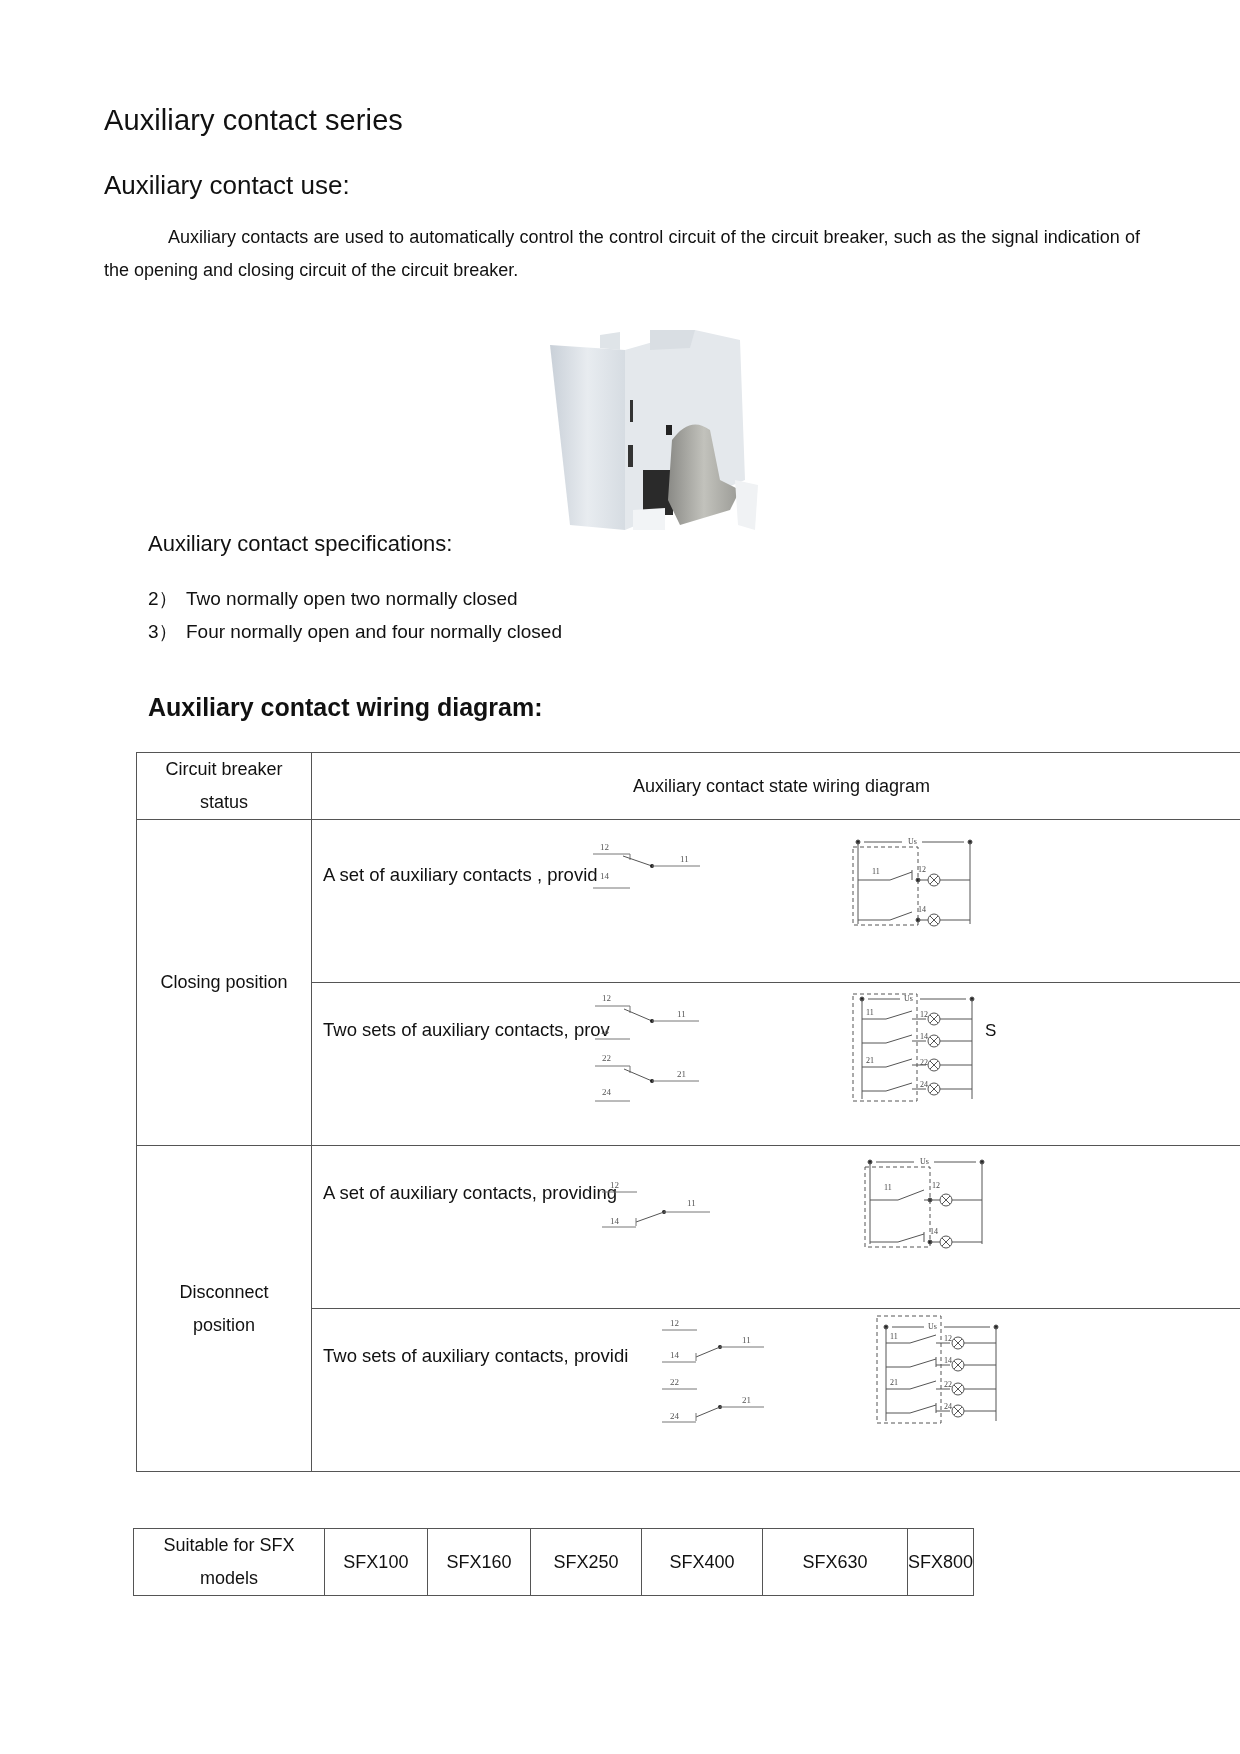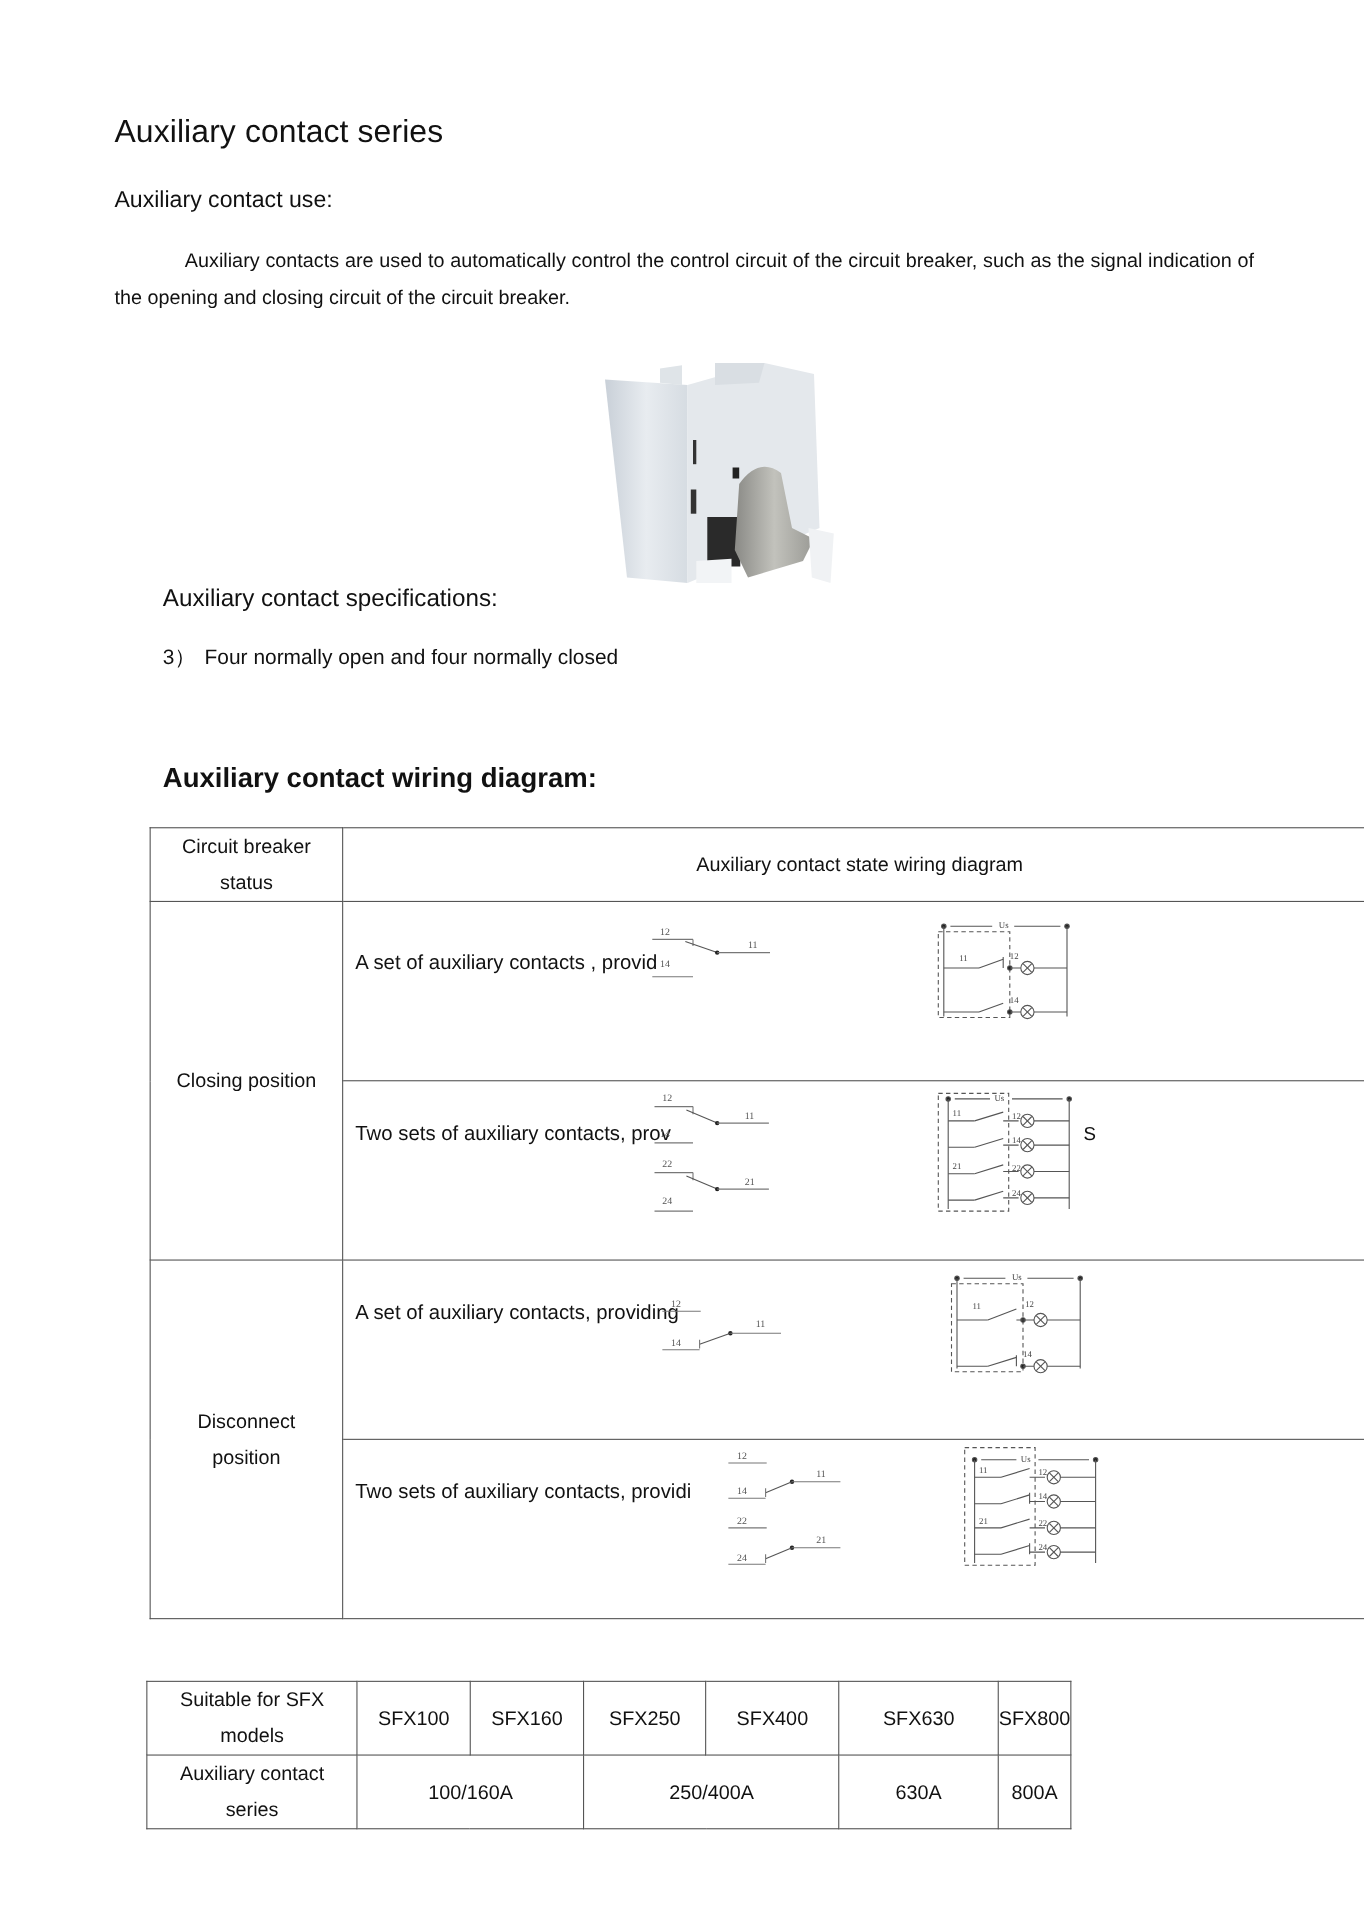--- a/index.html
+++ b/index.html
@@ -1,20 +1,20 @@
 <!DOCTYPE html>
 <html><head>
 <meta charset="utf-8">
 <style>
   html, body { margin: 0; padding: 0; background: #ffffff; }
   body { width: 1240px; height: 1754px; position: relative; overflow: hidden;
          font-family: "Liberation Sans", "DejaVu Sans", sans-serif; color: #111; }
   .abs { position: absolute; }
   .h1 { left: 104px; top: 104px; font-size: 29px; font-weight: normal; margin: 0; letter-spacing: 0.1px; }
-  .h2 { left: 104px; top: 170px; font-size: 21px; font-weight: normal; margin: 0; }
+  .h2 { left: 104px; top: 170px; font-size: 26px; font-weight: normal; margin: 0; }
   .para { left: 104px; top: 221px; width: 1036px; font-size: 18px; line-height: 33px; text-align: justify; margin: 0; }
   .para .indent { display: inline-block; width: 64px; }
   .product { left: 540px; top: 330px; width: 240px; height: 200px; }
   .h3 { left: 148px; top: 531px; font-size: 22px; margin: 0; font-weight: normal; }
   .specs { left: 148px; top: 583px; margin: 0; padding: 0; list-style: none; font-size: 19px; line-height: 32.5px; }
   .specs .num { display: inline-block; width: 38px; }
   .h4 { left: 148px; top: 693px; font-size: 25px; margin: 0; font-weight: bold; }
 
   table { border-collapse: collapse; position: absolute; }
   td { border: 1.5px solid #555; padding: 0; vertical-align: middle; }
@@ -59,20 +59,21 @@
   <rect x="88" y="115" width="5" height="22" fill="#333"></rect>
   <rect x="126" y="95" width="6" height="10" fill="#222"></rect>
   <rect x="103" y="140" width="30" height="45" fill="#2a2a2a"></rect>
   <path d="M132,110 Q150,85 170,100 L180,150 L200,160 L190,180 L140,195 L128,170 Z" fill="url(#metal)"></path>
   <polygon points="195,150 218,155 215,200 198,195" fill="#f0f2f4"></polygon>
   <polygon points="93,180 125,178 125,205 93,205" fill="#f2f4f6"></polygon>
 </svg>
 
 <h3 class="abs h3">Auxiliary contact specifications:</h3>
 <ul class="abs specs">
+  <li><span class="num">2）</span><span>Two normally open two normally closed</span></li>
   <li><span class="num">3）</span><span>Four normally open and four normally closed</span></li>
 </ul>
 
 <h3 class="abs h4">Auxiliary contact wiring diagram:</h3>
 
 <table class="wiring">
   <tbody>
       <tr>
     <td class="status hdr">
       <div>Circuit breaker</div>
@@ -340,24 +341,14 @@
       <div>Suitable for SFX</div>
       <div>models</div>
     </td>
     <td style="width:106px">SFX100</td>
     <td style="width:107px">SFX160</td>
     <td style="width:115px">SFX250</td>
     <td style="width:127px">SFX400</td>
     <td style="width:153px">SFX630</td>
     <td>SFX800</td>
   </tr>
-  <tr>
-    <td class="lbl">
-      <div>Auxiliary contact</div>
-      <div>series</div>
-    </td>
-    <td colspan="2">100/160A</td>
-    <td colspan="2">250/400A</td>
-    <td>630A</td>
-    <td>800A</td>
-  </tr>
 </tbody>
   </table>
 
 </body></html>

